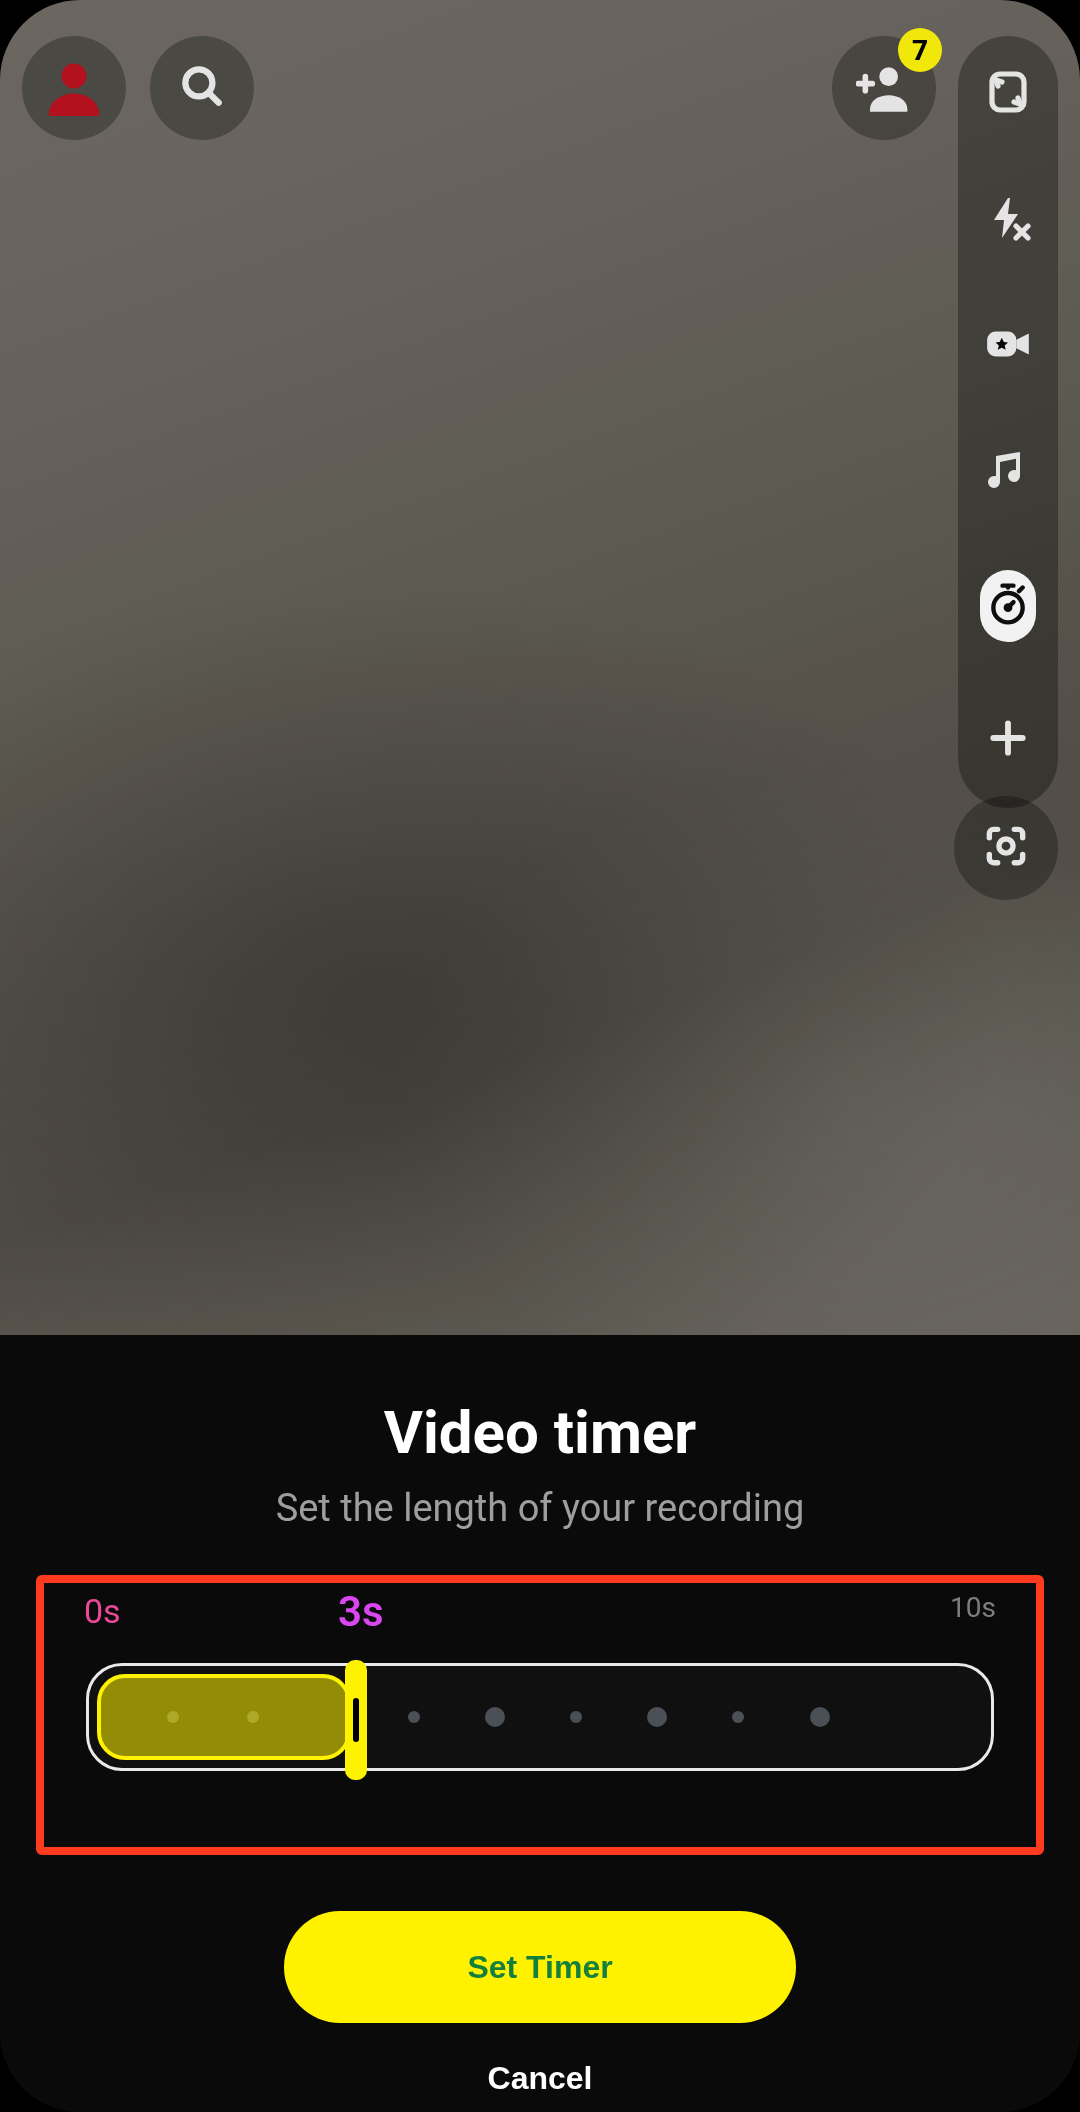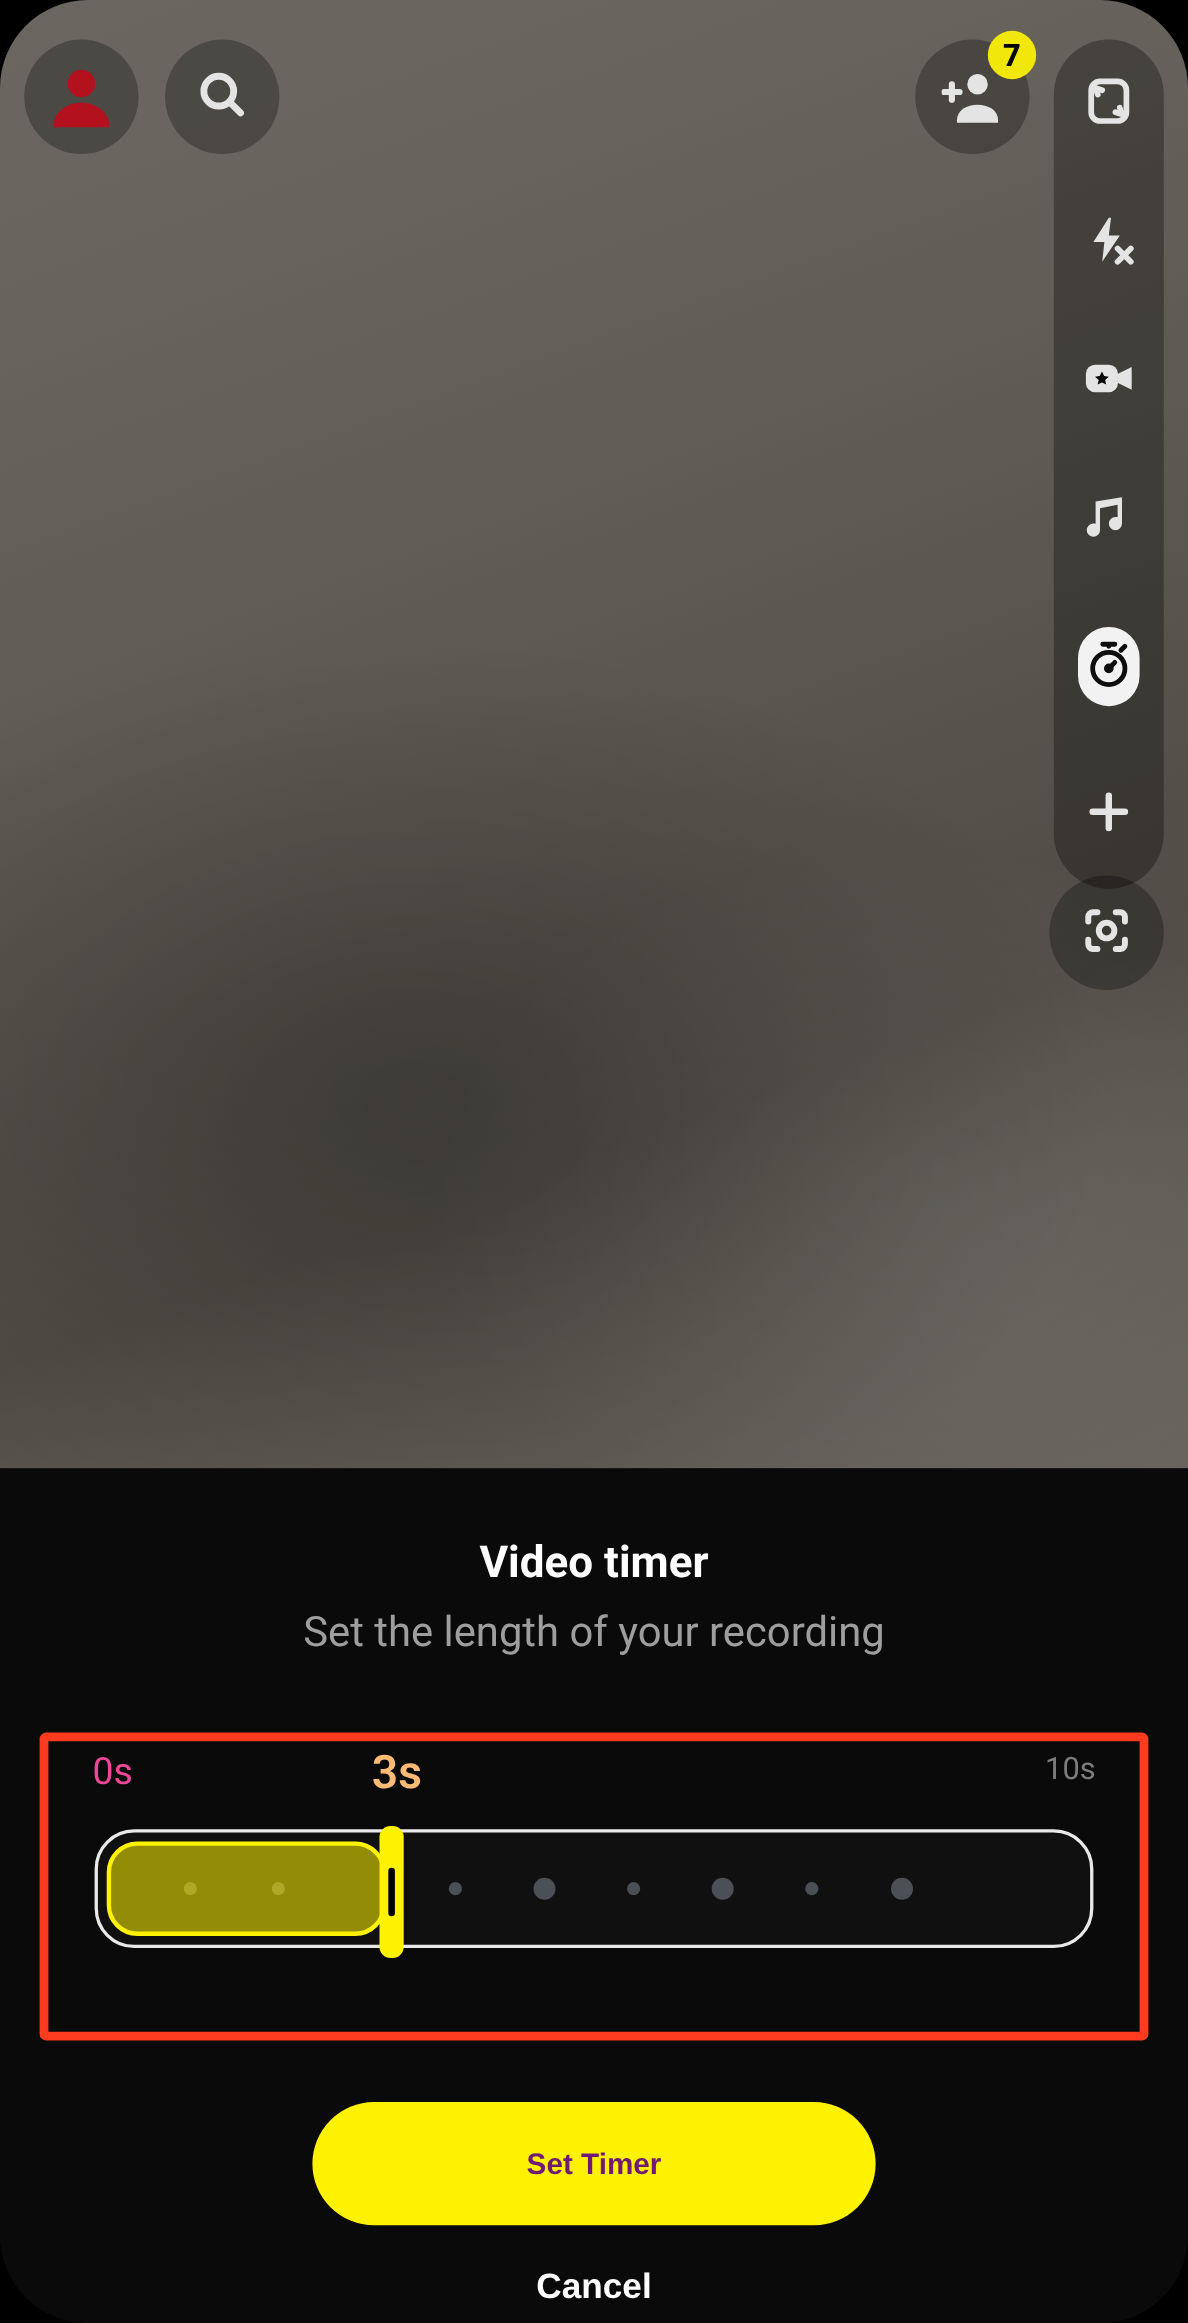--- a/index.html
+++ b/index.html
@@ -19,36 +19,36 @@
   .top-right{position:absolute;right:22px;top:36px;display:flex;gap:22px;align-items:flex-start;}
   .add-friend{position:relative;}
   .badge{position:absolute;right:-6px;top:-8px;width:44px;height:44px;border-radius:22px;background:#fff200;color:#000;font-weight:800;font-size:28px;display:flex;align-items:center;justify-content:center;}
   .tool-col{width:100px;border-radius:54px;background:rgba(0,0,0,.30);display:flex;flex-direction:column;align-items:center;gap:70px;padding:30px 0 40px 0;}
   .tool-col .slot{width:56px;height:56px;display:flex;align-items:center;justify-content:center;}
   .timer-active{width:72px;height:72px;border-radius:36px;background:#fff;display:flex;align-items:center;justify-content:center;}
   .timer-active svg{width:44px;height:44px;}
   .lonechip{position:absolute;right:22px;top:796px;}
 
   .panel{position:absolute;left:0;right:0;top:1335px;bottom:0;background:#0a0a0a;}
-  .title{text-align:center;color:#fff;font-size:40px;font-weight:700;margin-top:62px;}
+  .title{text-align:center;color:#fff;font-size:60px;font-weight:700;margin-top:62px;}
   .subtitle{text-align:center;color:#9e9e9e;font-size:38px;margin-top:18px;}
   .hl{position:absolute;left:36px;right:36px;top:240px;height:280px;border:8px solid #ff3b1f;border-radius:6px;box-sizing:border-box;}
   .marks{position:absolute;left:72px;right:72px;top:256px;height:46px;}
   .mark-left{position:absolute;left:12px;top:0;color:#ec4899;font-size:34px;}
-  .mark-cur{position:absolute;left:266px;top:-4px;color:#fdba74;font-size:42px;font-weight:600;text-align:right;}
+  .mark-cur{position:absolute;left:266px;top:-4px;color:#d946ef;font-size:42px;font-weight:600;text-align:right;}
   .mark-right{position:absolute;right:12px;top:0;color:#7d7d7d;font-size:28px;}
   .track{position:absolute;left:86px;right:86px;top:328px;height:108px;border:3px solid #e9e9e9;border-radius:36px;box-sizing:border-box;background:#101010;}
   .fill{position:absolute;left:8px;top:8px;bottom:8px;width:254px;border-radius:28px;background:rgba(255,242,0,.55);border:4px solid #fff200;box-sizing:border-box;}
   .handle{position:absolute;left:256px;top:-6px;width:22px;height:120px;border-radius:10px;background:#fff200;}
   .handle::after{content:"";position:absolute;left:8px;top:38px;width:6px;height:44px;border-radius:3px;background:#000;}
   .dots{position:absolute;left:0;right:0;top:0;bottom:0;}
   .dots span{position:absolute;top:50%;transform:translate(-50%,-50%);border-radius:50%;}
   .dot-sm{width:12px;height:12px;background:#4b4f56;}
   .dot-lg{width:20px;height:20px;background:#4b4f56;}
-  .primary{position:absolute;left:50%;transform:translateX(-50%);top:576px;width:512px;height:112px;border-radius:56px;background:#fff200;color:#701a75;font-size:27px;font-weight:700;display:flex;align-items:center;justify-content:center;border:none;}
+  .primary{position:absolute;left:50%;transform:translateX(-50%);top:576px;width:512px;height:112px;border-radius:56px;background:#fff200;color:#15803d;font-size:32px;font-weight:700;display:flex;align-items:center;justify-content:center;border:none;}
   .secondary{position:absolute;left:50%;transform:translateX(-50%);top:724px;color:#fff;font-size:32px;font-weight:700;background:none;border:none;}
 </style>
 </head>
 <body>
 
 <div class="screen">
 
   <div class="camera-view">
     <div class="dim"></div>
 

